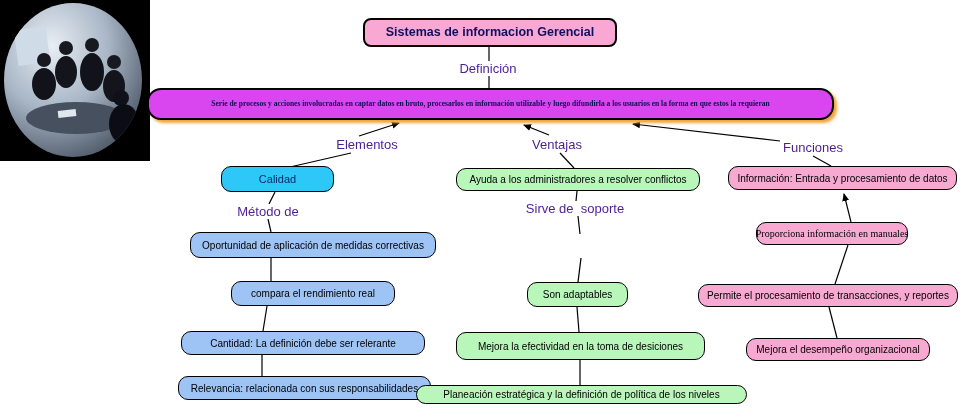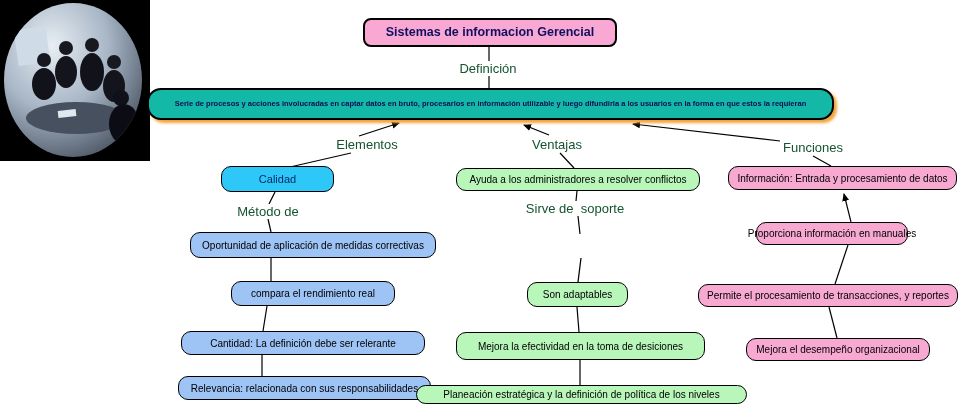--- a/index.html
+++ b/index.html
@@ -12,30 +12,31 @@
     display:flex; align-items:center; justify-content:center;
     text-align:center; border:1.5px solid #000; border-radius:10px;
     font-size:10px; color:#000; line-height:1.1; padding:1px 5px;
     white-space:nowrap;
   }
   .root {
     background:#f9a8d4; color:#10105e; font-weight:bold; font-size:12.5px;
     border-width:2px; border-radius:8px;
   }
   .definition {
-    background:#14b8a6; color:#0d0d52; font-weight:bold; font-size:7.5px;
+    background:#d946ef; color:#0d0d52; font-weight:bold; font-size:7.5px;
     border-width:2px; border-radius:14px;
     box-shadow:3px 3px 3px #f0a43c;
+    font-family:Liberation Serif, serif;
   }
   .cyan  { background:#2ec8f8; color:#062a66; font-size:11px; }
   .blue  { background:#9ec3f5;margin-left:40px; }
   .green { background:#b8f6ba; }
   .pink  { background:#f8a9d2; }
   .linklabel {
-    position:absolute; z-index:3; background:#ffffff; color:#14532d;
+    position:absolute; z-index:3; background:#ffffff; color:#4c1d95;
     font-size:13px; text-align:center; padding:0 3px;
     white-space:pre; transform:translateX(-50%);
   }
 </style>
 </head>
 <body>
 
 <div class="canvas">
 
   <svg class="wires" width="966" height="418" viewBox="0 0 966 418">
@@ -117,17 +118,17 @@
   <div class="node blue" style="left:141px; top:331px; width:244px; height:24px;">Cantidad: La definición debe ser relerante</div>
   <div class="node blue" style="left:138px; top:376px; width:253px; height:24px;">Relevancia: relacionada con sus responsabilidades</div>
 
   <div class="node green" style="left:456px; top:168px; width:244px; height:23px;">Ayuda a los administradores  a resolver conflictos</div>
   <div class="linklabel" style="left:575px; top:201px;">Sirve de  soporte</div>
   <div class="node green" style="left:527px; top:282px; width:101px; height:25px;">Son adaptables</div>
   <div class="node green" style="left:456px; top:332px; width:249px; height:28px;">Mejora la efectividad en la toma de desiciones</div>
   <div class="node green" style="left:416px; top:385px; width:331px; height:19px;">Planeación estratégica y la definición de política de los niveles</div>
 
   <div class="node pink" style="left:728px; top:166px; width:229px; height:24px;">Información: Entrada y procesamiento de datos</div>
-  <div class="node pink" style="left:756px; top:222px; width:152px; height:23px;">Proporciona información en manuales</div>
+  <div class="node pink" style="left:756px; top:222px; width:152px; height:23px;font-family:Liberation Serif, serif;">Proporciona información en manuales</div>
   <div class="node pink" style="left:698px; top:284px; width:260px; height:23px;">Permite el procesamiento de transacciones, y reportes</div>
   <div class="node pink" style="left:746px; top:338px; width:184px; height:23px;">Mejora el desempeño organizacional</div>
 
 </div>
 
 </body></html>

